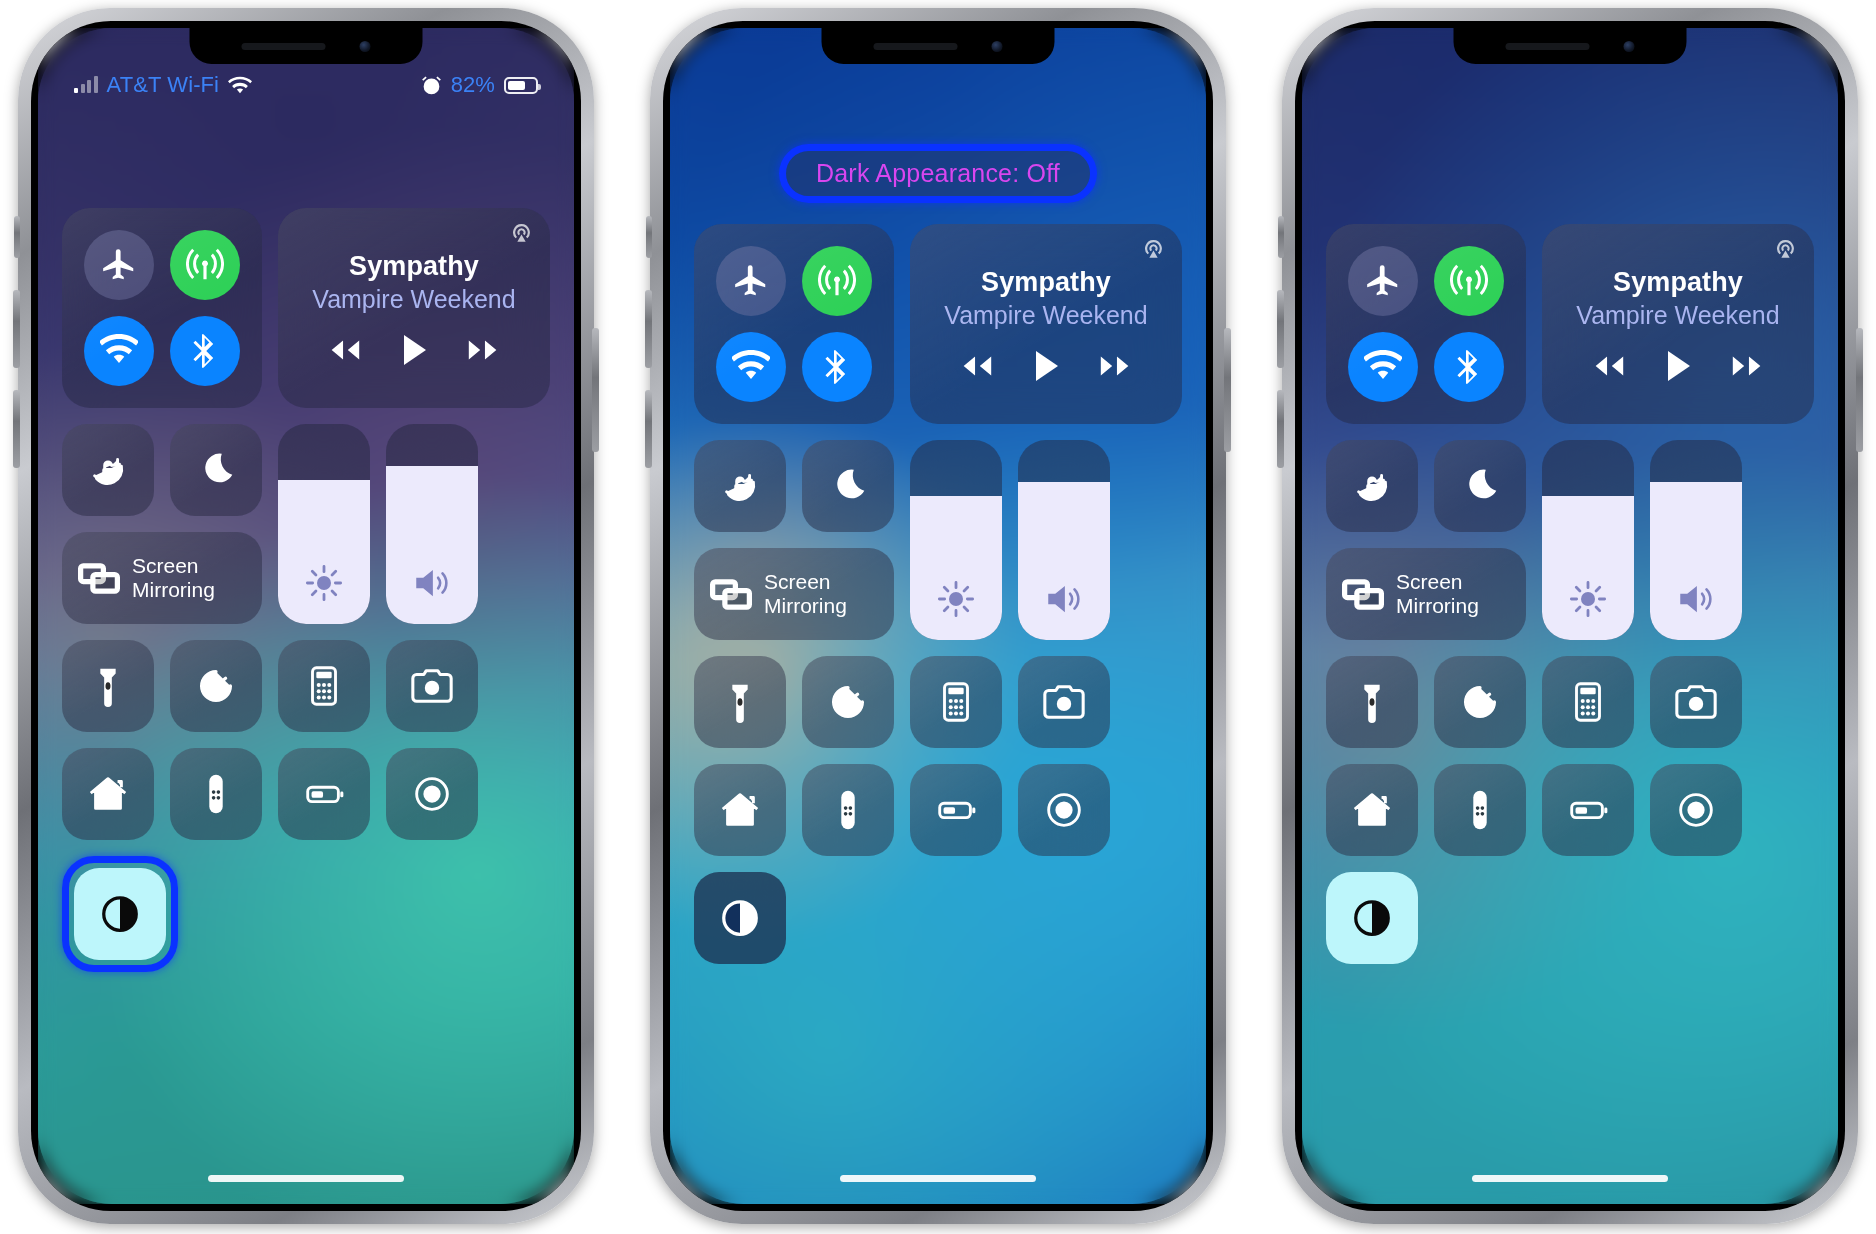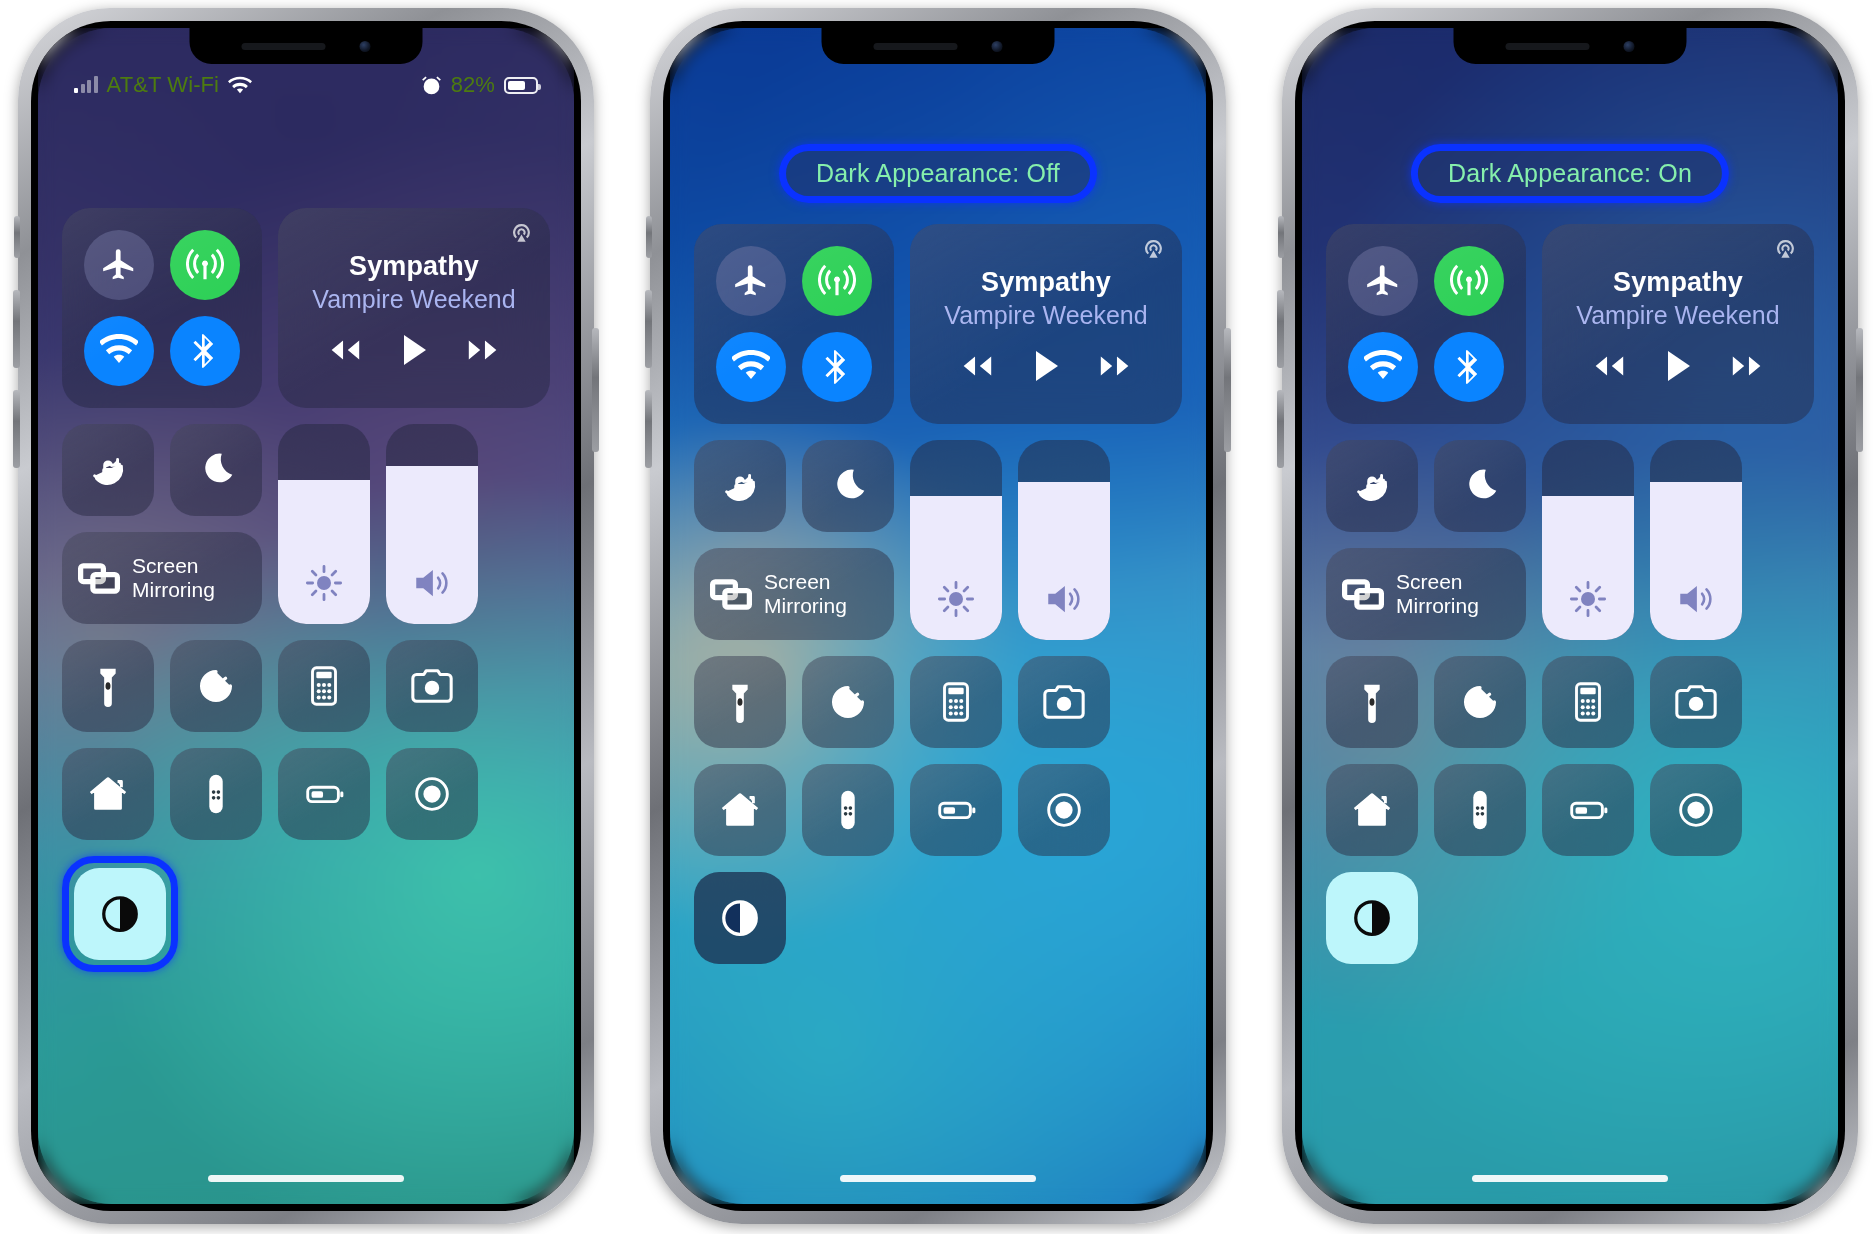--- a/index.html
+++ b/index.html
@@ -95,21 +95,21 @@
       radial-gradient(circle at 82% 30%, rgba(38,104,176,.8) 0%, rgba(38,104,176,0) 46%),
       radial-gradient(circle at 50% 6%,  rgba(26,44,112,1) 0%, rgba(26,44,112,0) 54%),
       linear-gradient(172deg,#20295f 0%, #2c3a78 18%, #3f5a9c 34%, #4a82b4 50%, #2f90c0 66%, #2a9ab0 82%, #2892a0 100%);
   }
 
   
   .statusbar {
     position: absolute; top: 40px; left: 0; right: 0; height: 34px;
     display: flex; align-items: center; justify-content: space-between;
     padding: 0 36px; z-index: 30;
-    color: #4d7c0f;
+    color: #3b82f6;
   }
   .sb-left, .sb-right { display: flex; align-items: center; gap: 9px; }
   .sb-text { font-size: 22px; font-weight: 500; letter-spacing: .1px; }
   .sig { display: flex; align-items: flex-end; gap: 2.5px; height: 16px; }
   .sig i { width: 4px; background: #fff; border-radius: 1px; display: block; }
   .sig i:nth-child(1){ height: 5px;  opacity:1; }
   .sig i:nth-child(2){ height: 9px;  opacity:.45; }
   .sig i:nth-child(3){ height: 13px; opacity:.45; }
   .sig i:nth-child(4){ height: 17px; opacity:.45; }
   .batt {
@@ -124,21 +124,21 @@
   .callout {
     position: absolute; top: 116px; left: 50%; transform: translateX(-50%);
     z-index: 35;
     border: 7px solid #0a32ff;
     border-radius: 34px;
     padding: 8px 30px;
     background: rgba(32,52,110,.55);
     box-shadow: 0 0 10px rgba(10,50,255,.7);
     white-space: nowrap;
   }
-  .callout span { color: #86efac; font-size: 25px; font-weight: 400; letter-spacing: .2px; }
+  .callout span { color: #d946ef; font-size: 25px; font-weight: 400; letter-spacing: .2px; }
 
   
   .cc {
     position: absolute; left: 24px; right: 24px; top: 180px;
     display: flex; flex-direction: column; gap: 16px;
     z-index: 20;
   }
   .cc-shift { top: 196px; }
 
   .row { display: flex; gap: 16px; }
@@ -720,23 +720,20 @@
     <div class="btn-side btn-power"></div>
     <div class="phone-inner">
       <div class="screen">
         <div class="wall wall-c"></div>
 
         <div class="notch">
           <div class="speaker"></div>
           <div class="frontcam"></div>
         </div>
 
-        <div class="callout">
-          <span>Dark Appearance: On</span>
-        </div>
 
         <div class="cc cc-shift">
 
           <div class="row">
             <div class="module conn">
               <div class="toggle t-off">
                 <svg viewBox="0 0 24 24">
                     <path d="M21 16v-2l-8-5V3.5a1.5 1.5 0 00-3 0V9l-8 5v2l8-2.5V18l-2 1.5V21l3.5-1 3.5 1v-1.5L13 18v-4.5L21 16z"></path>
                   </svg>
               </div>

